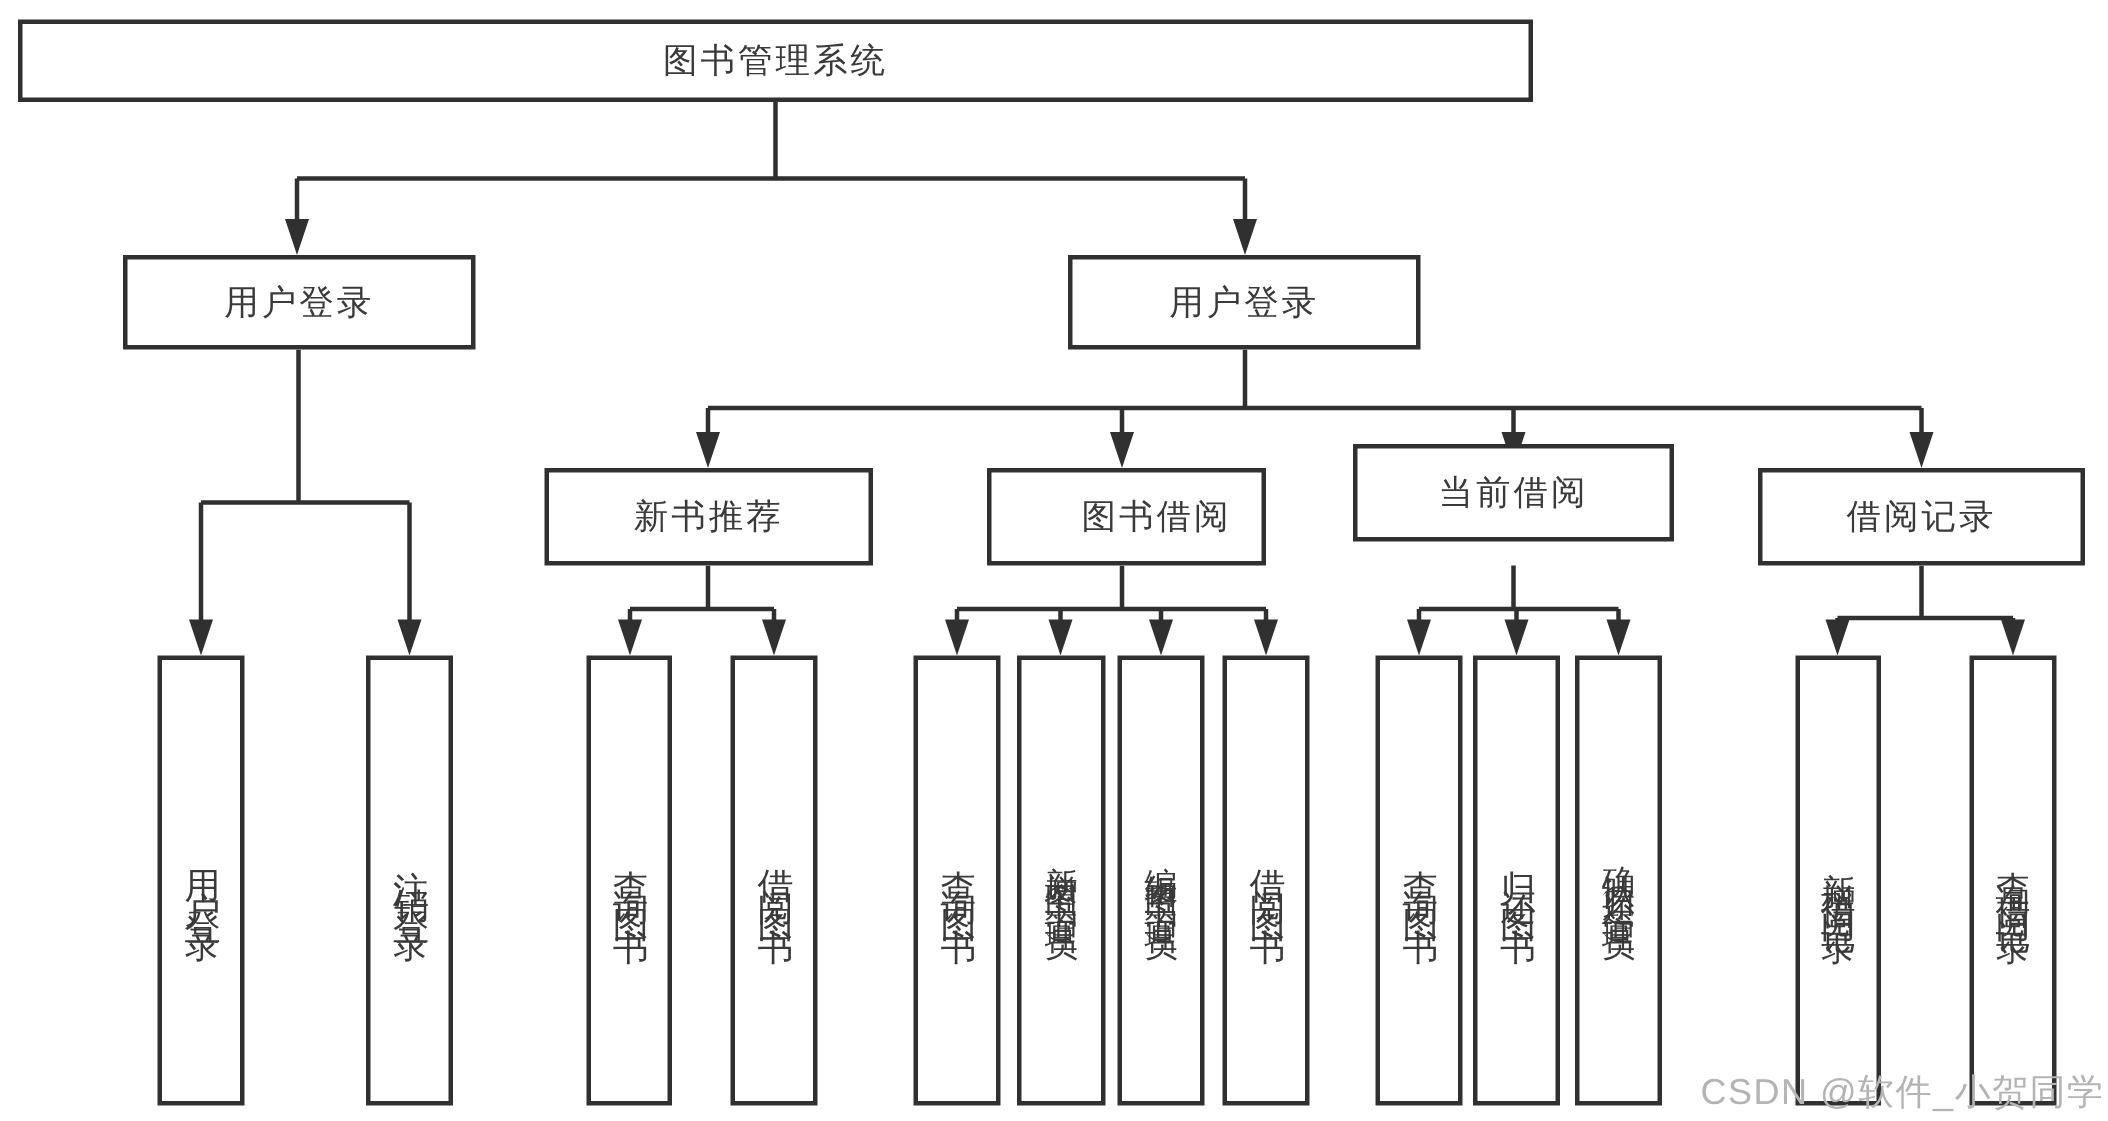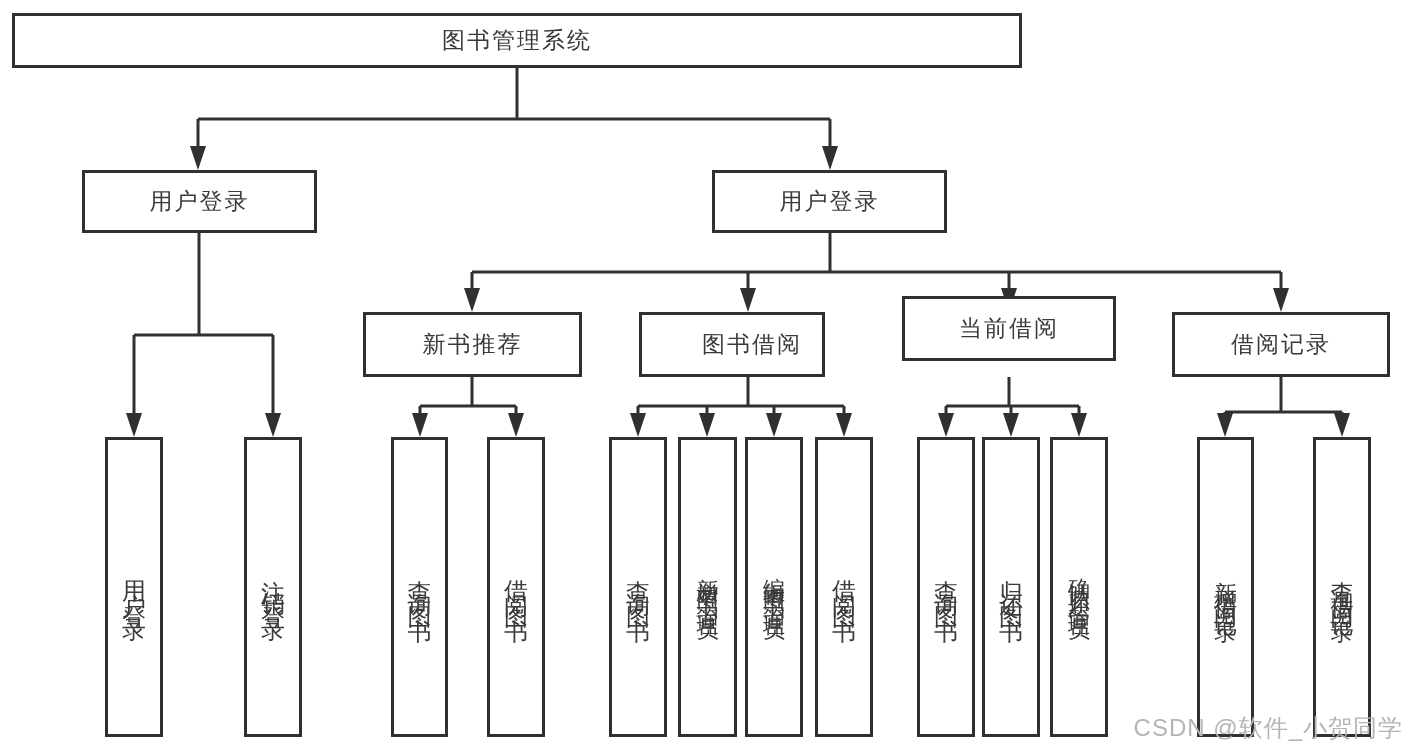--- a/index.html
+++ b/index.html
@@ -94,21 +94,21 @@
   <div class="hbox" style="left:82px;top:170px;width:235px;height:63px;">
     <span>用户登录</span>
   </div>
   <div class="hbox" style="left:712px;top:170px;width:235px;height:63px;">
     <span>用户登录</span>
   </div>
 
   <div class="hbox" style="left:363px;top:312px;width:219px;height:65px;">
     <span>新书推荐</span>
   </div>
-  <div class="hbox" style="left:639px;top:312px;width:186px;height:65px;padding-left:40px;">
+  <div class="hbox" style="left:658px;top:312px;width:186px;height:65px;padding-left:40px;">
     <span>图书借阅</span>
   </div>
   <div class="hbox" style="left:902px;top:296px;width:214px;height:65px;">
     <span>当前借阅</span>
   </div>
   <div class="hbox" style="left:1172px;top:312px;width:218px;height:65px;">
     <span>借阅记录</span>
   </div>
 
   <div class="vbox" style="left:105px;top:437px;width:58px;height:300px;">

